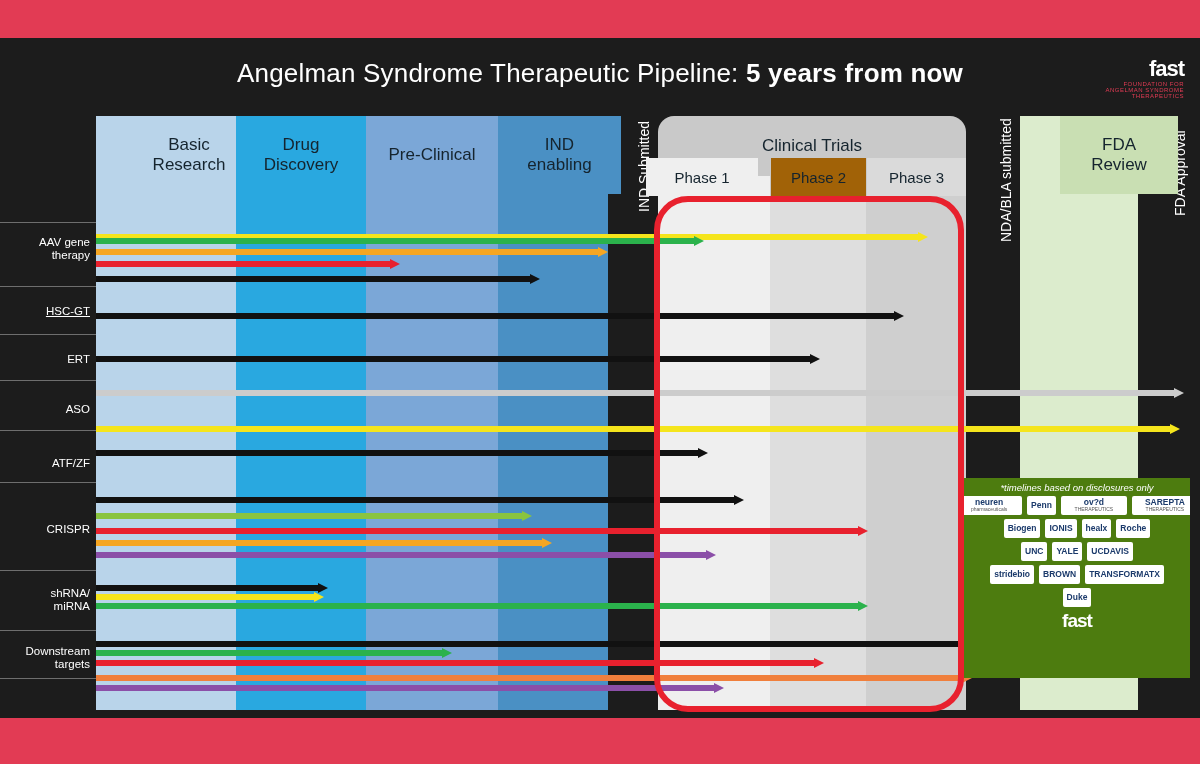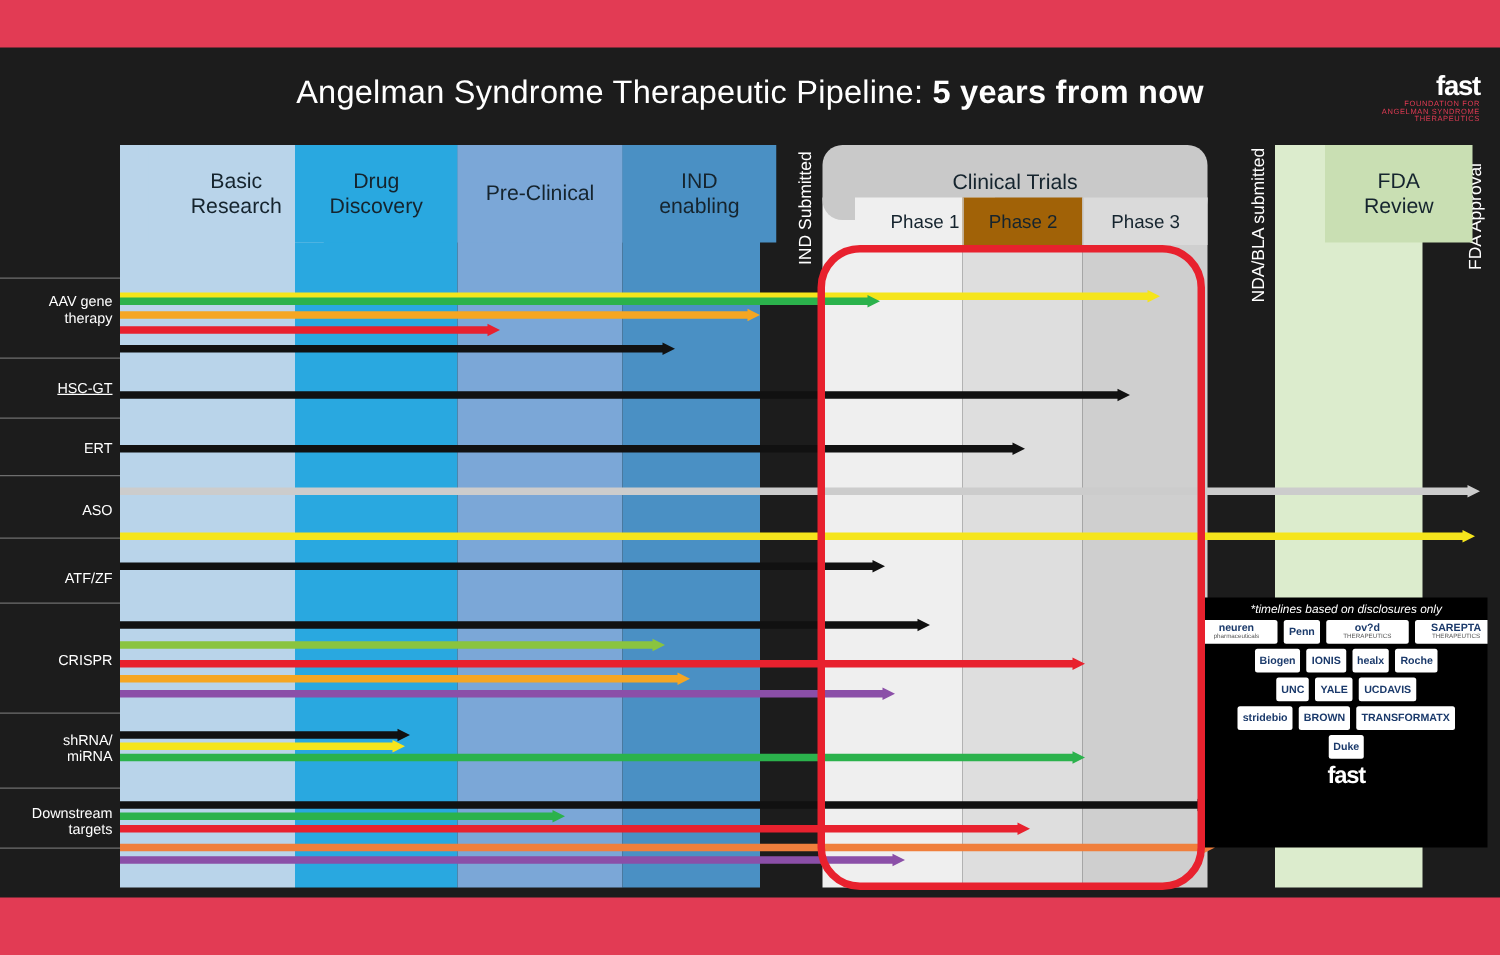--- a/index.html
+++ b/index.html
@@ -157,21 +157,21 @@
     border: 6px solid #e8212e;
     border-radius: 34px;
     box-sizing: border-box;
     pointer-events: none;
   }
 
   
   #sponsors {
     position: absolute;
     box-sizing: border-box;
-    background: #000000;
+    background: #4d7c0f;
     padding: 4px 6px 14px 6px;
     overflow: hidden;
   }
   #sponsors .note {
     color: #ffffff;
     font-size: 9.5px;
     font-style: italic;
     text-align: center;
     margin-bottom: 3px;
   }
@@ -249,21 +249,21 @@
     <span>IND<br>enabling</span>
   </div>
 
   <div class="vert-label" style="left:636px; top:212px; transform: rotate(-90deg);">IND Submitted</div>
   <div class="vert-label" style="left:998px; top:242px; transform: rotate(-90deg);">NDA/BLA submitted</div>
   <div class="vert-label" style="left:1172px; top:216px; transform: rotate(-90deg);">FDA Approval</div>
 
   <div id="clinical-title" style="left:658px; top:116px; width:308px; height:60px; background:#c9c9c9;border-radius:16px;">
     <span>Clinical Trials</span>
   </div>
-  <div class="phasehead" style="left:684px; top:158px; width:112px; height:38px; background:#efefef; border-left:none;">
+  <div class="phasehead" style="left:646px; top:158px; width:112px; height:38px; background:#efefef; border-left:none;">
     <span>Phase 1</span>
   </div>
   <div class="phasehead" style="left:770px; top:158px; width:96px; height:38px; background:#a16207;">
     <span>Phase 2</span>
   </div>
   <div class="phasehead" style="left:866px; top:158px; width:100px; height:38px; background:#dadada;">
     <span>Phase 3</span>
   </div>
 
   <div class="colhead" style="left:1020px; top:116px; width:118px; height:78px; background:#c9dfb3;margin-left:40px;">

